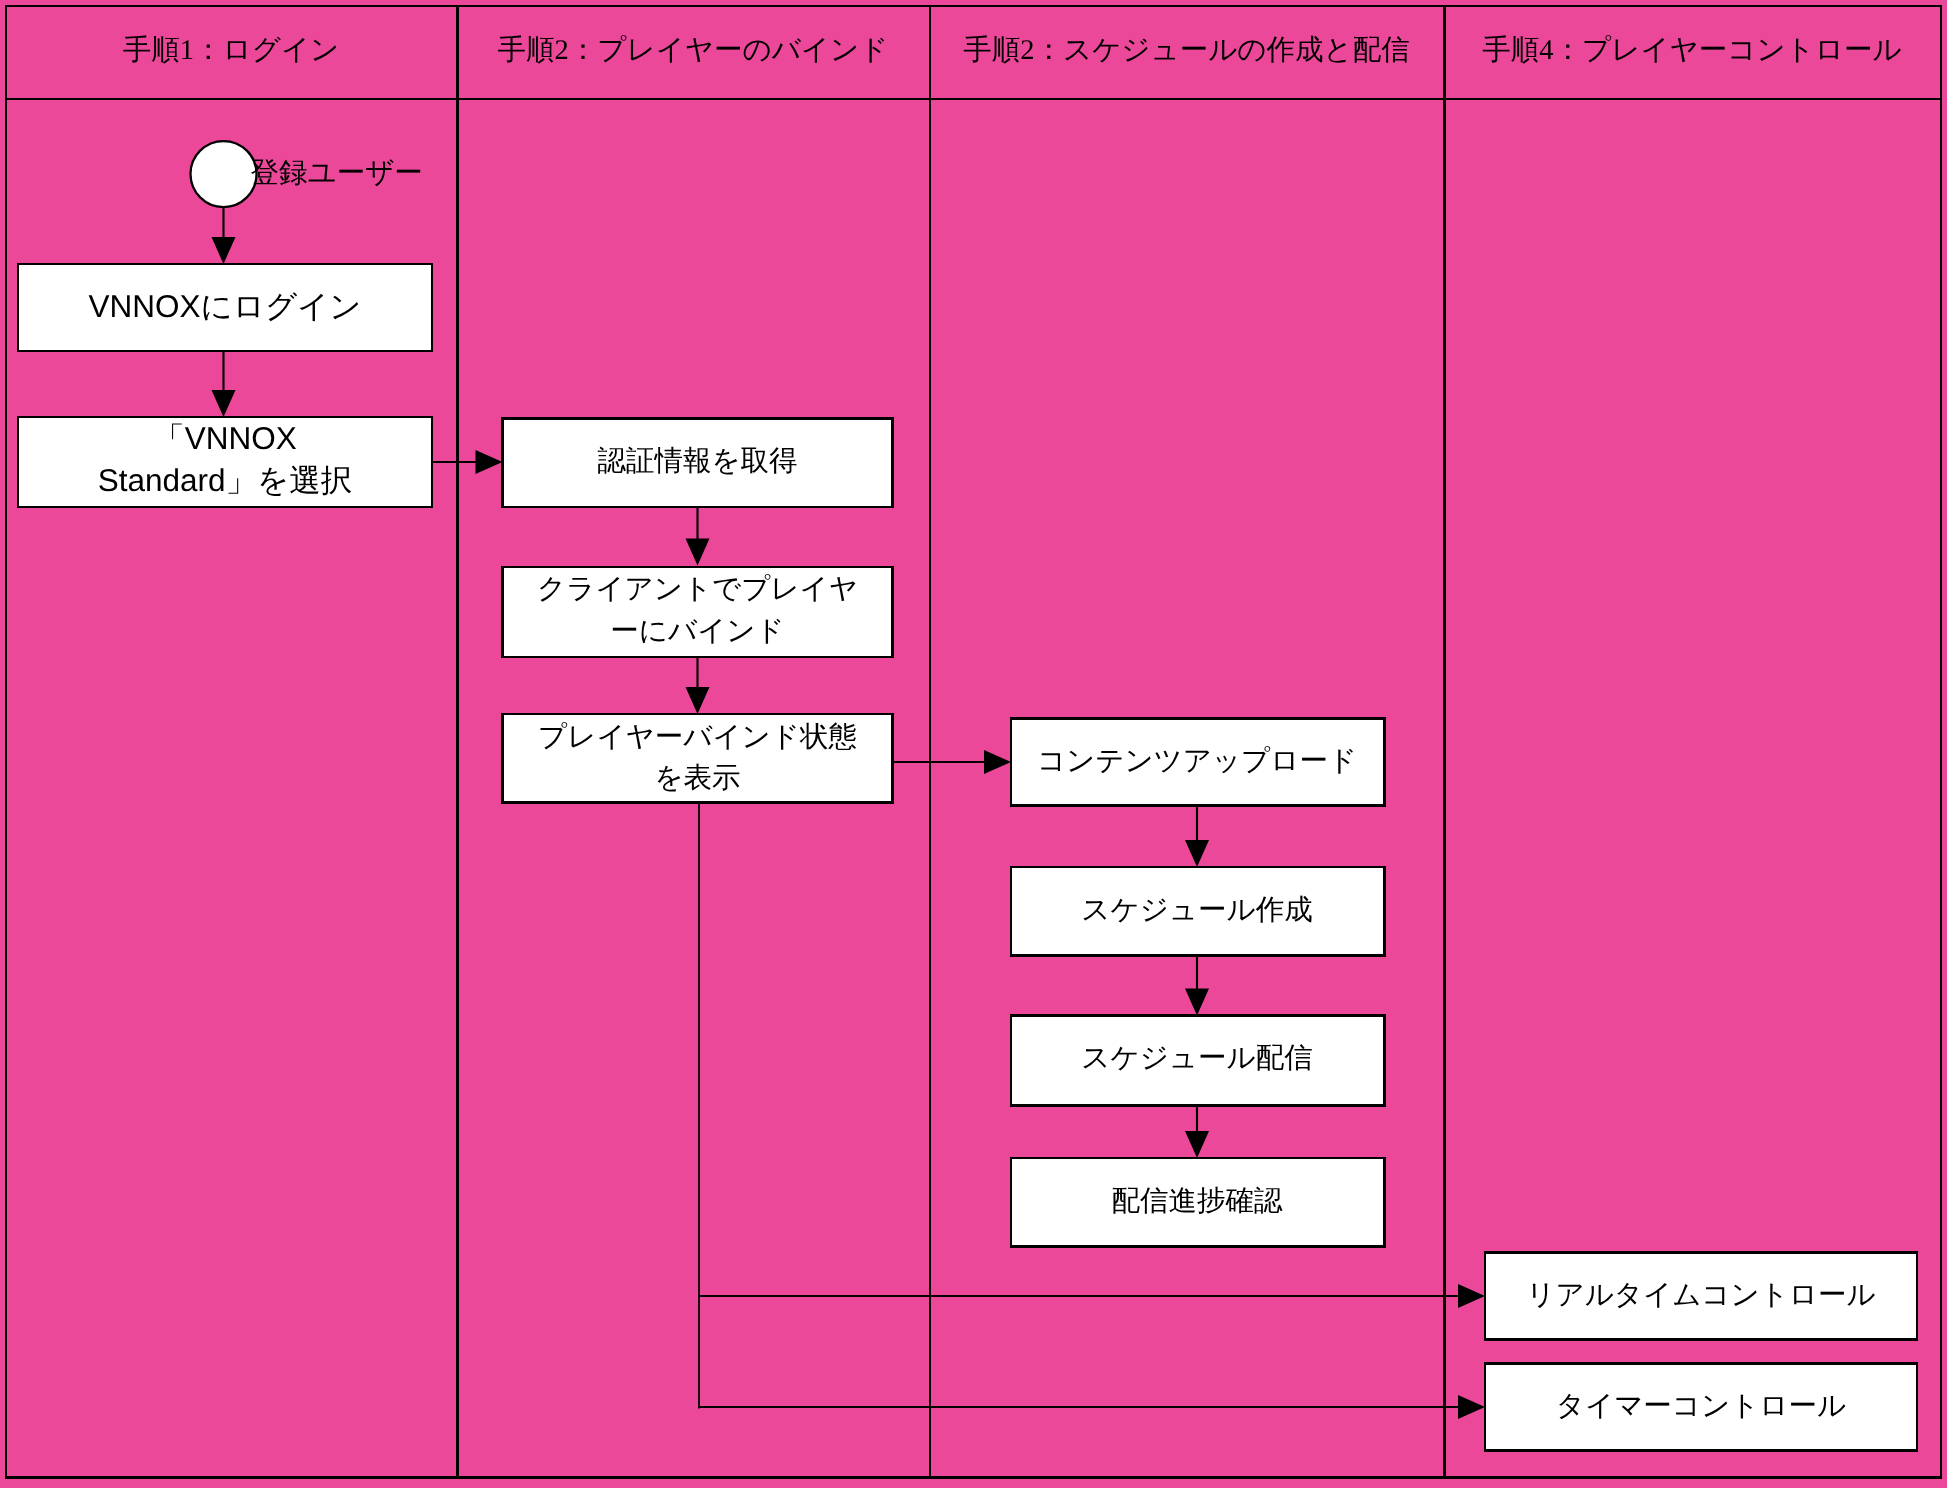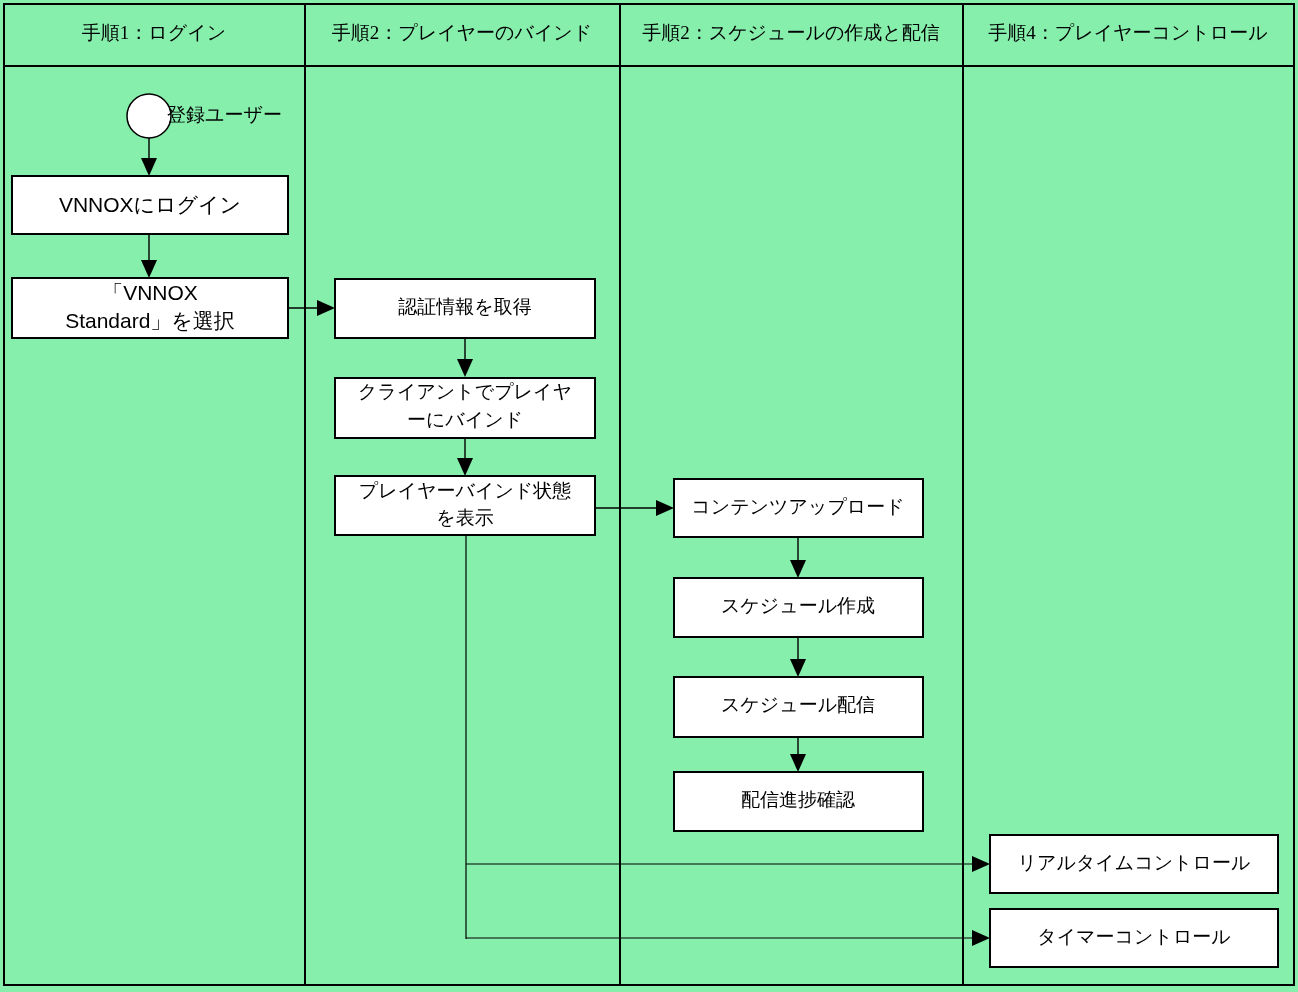--- a/index.html
+++ b/index.html
@@ -9,21 +9,21 @@
     background: #ffffff;
   }
   body {
     font-family: "Liberation Serif", "DejaVu Serif", serif;
     color: #000000;
   }
   #canvas {
     position: relative;
     width: 1298px;
     height: 992px;
-    background: #86efac;
+    background: #ec4899;
     overflow: hidden;
   }
   svg#flow {
     position: absolute;
     left: 0;
     top: 0;
     width: 1298px;
     height: 992px;
   }
   

